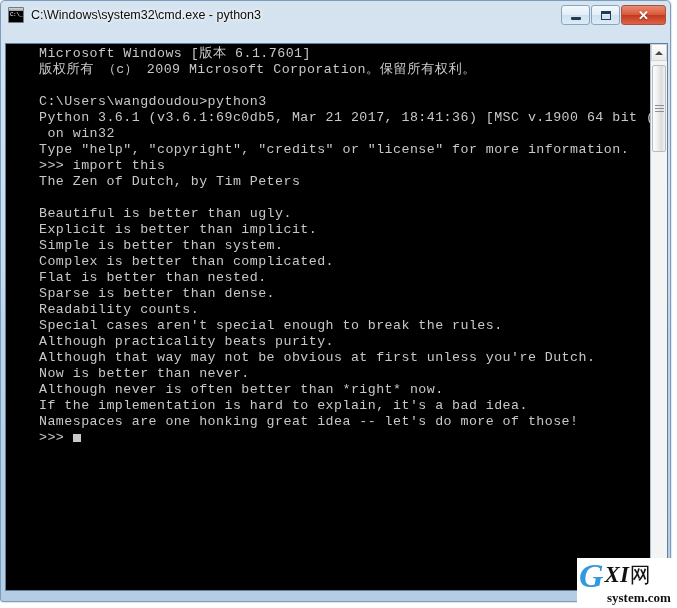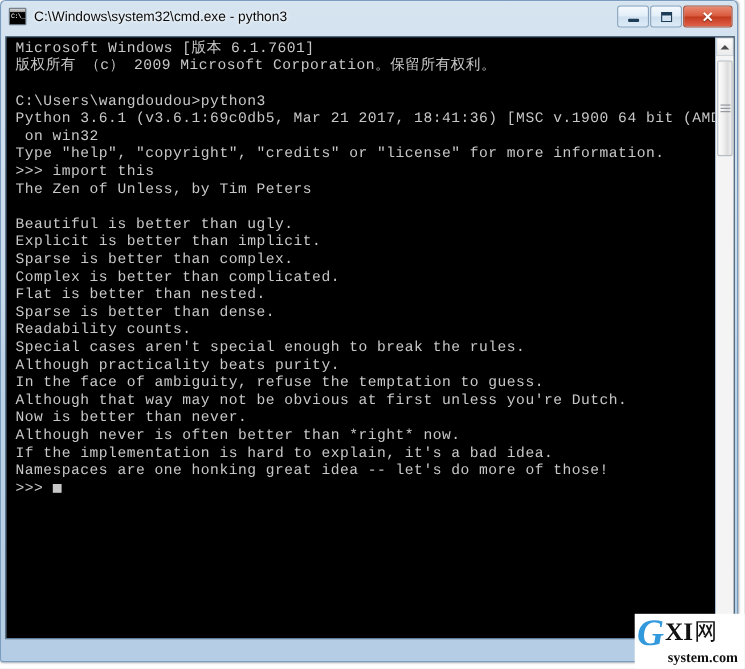--- a/index.html
+++ b/index.html
@@ -115,28 +115,29 @@
     font-weight: bold;
     line-height: 13px;
     text-shadow: 0 1px 1px rgba(0,0,0,0.45);
     font-family: "Liberation Sans", sans-serif;
   }
 
   
   #client {
     position: absolute;
     left: 4px;
-    top: 32px;
+    top: 42px;
     width: 663px;
     height: 548px;
     box-sizing: border-box;
     border: 1px solid #5f7f9e;
     background: #000000;
     display: flex;
     overflow: hidden;
+    padding-left: 25px;
   }
   #console {
     flex: 1 1 auto;
     background: #000000;
     position: relative;
     overflow: hidden;
     padding: 2px 0 0 8px;
     box-sizing: border-box;
   }
   .line {
@@ -251,20 +252,21 @@
     line-height: 32px;
     font-weight: bold;
     font-style: italic;
     color: #3399dd;
   }
   #wm-xi {
     font-family: "Liberation Serif", serif;
     font-size: 23px;
     line-height: 24px;
     font-weight: bold;
+    font-style: italic;
     color: #111111;
     margin-left: 1px;
     margin-top: 3px;
   }
   #wm-cn {
     font-family: "Liberation Sans", sans-serif;
     font-size: 21px;
     line-height: 22px;
     color: #111111;
     margin-left: 1px;
@@ -306,32 +308,31 @@
 
     <div id="console">
         <div class="line">Microsoft Windows [版本 6.1.7601]</div>
         <div class="line">版权所有 （c） 2009 Microsoft Corporation。保留所有权利。</div>
         <div class="line">&nbsp;</div>
         <div class="line">C:\Users\wangdoudou&gt;python3</div>
         <div class="line">Python 3.6.1 (v3.6.1:69c0db5, Mar 21 2017, 18:41:36) [MSC v.1900 64 bit (AMD64)]</div>
         <div class="line"> on win32</div>
         <div class="line">Type "help", "copyright", "credits" or "license" for more information.</div>
         <div class="line">&gt;&gt;&gt; import this</div>
-        <div class="line">The Zen of Unless, by Tim Peters</div>
+        <div class="line">The Zen of Dutch, by Tim Peters</div>
         <div class="line">&nbsp;</div>
         <div class="line">Beautiful is better than ugly.</div>
         <div class="line">Explicit is better than implicit.</div>
-        <div class="line">Sparse is better than complex.</div>
+        <div class="line">Simple is better than system.</div>
         <div class="line">Complex is better than complicated.</div>
         <div class="line">Flat is better than nested.</div>
         <div class="line">Sparse is better than dense.</div>
         <div class="line">Readability counts.</div>
         <div class="line">Special cases aren't special enough to break the rules.</div>
         <div class="line">Although practicality beats purity.</div>
-        <div class="line">In the face of ambiguity, refuse the temptation to guess.</div>
         <div class="line">Although that way may not be obvious at first unless you're Dutch.</div>
         <div class="line">Now is better than never.</div>
         <div class="line">Although never is often better than *right* now.</div>
         <div class="line">If the implementation is hard to explain, it's a bad idea.</div>
         <div class="line">Namespaces are one honking great idea -- let's do more of those!</div>
         <div class="line"><span>&gt;&gt;&gt; </span><span class="cursor"></span></div>
       </div>
 
     <div id="scrollbar">
       <div class="sb-btn">

